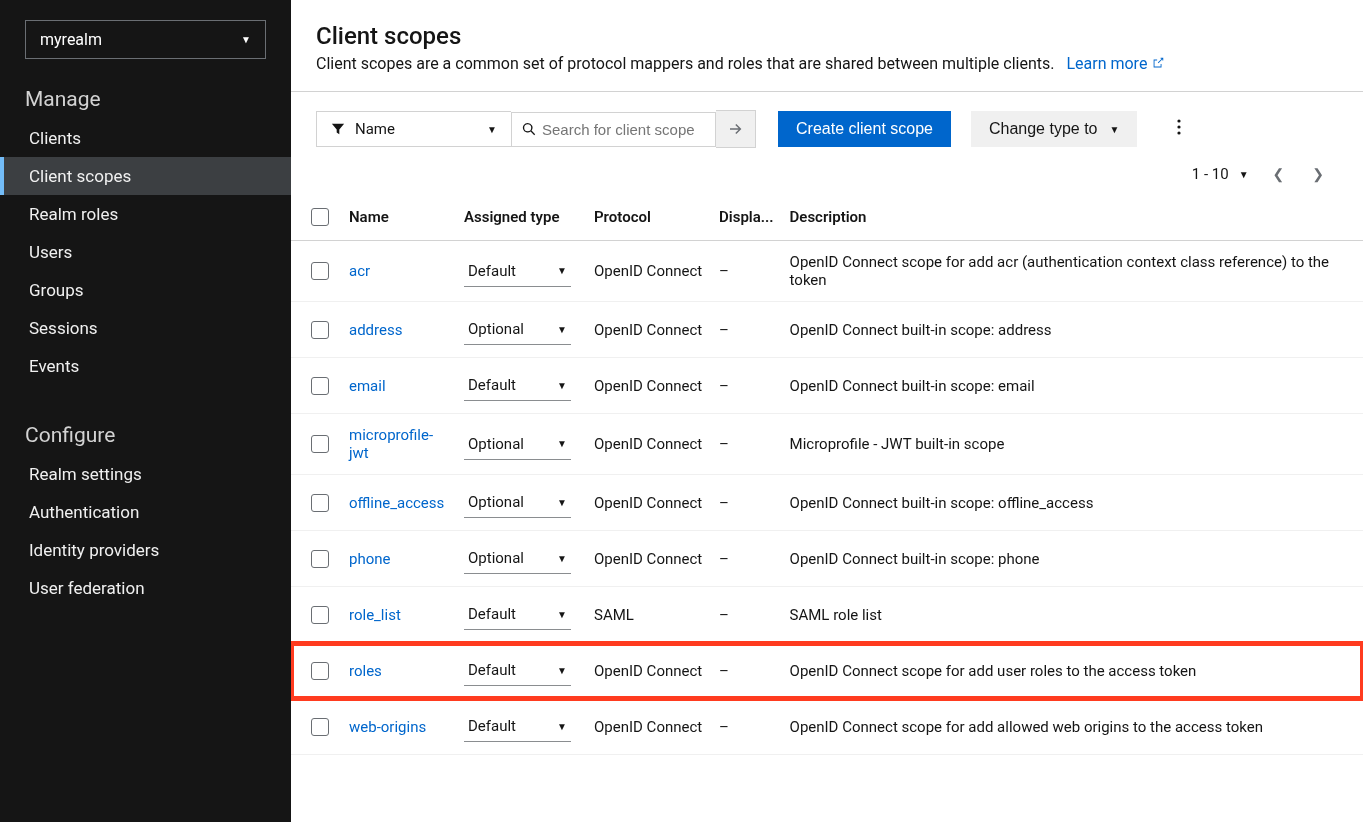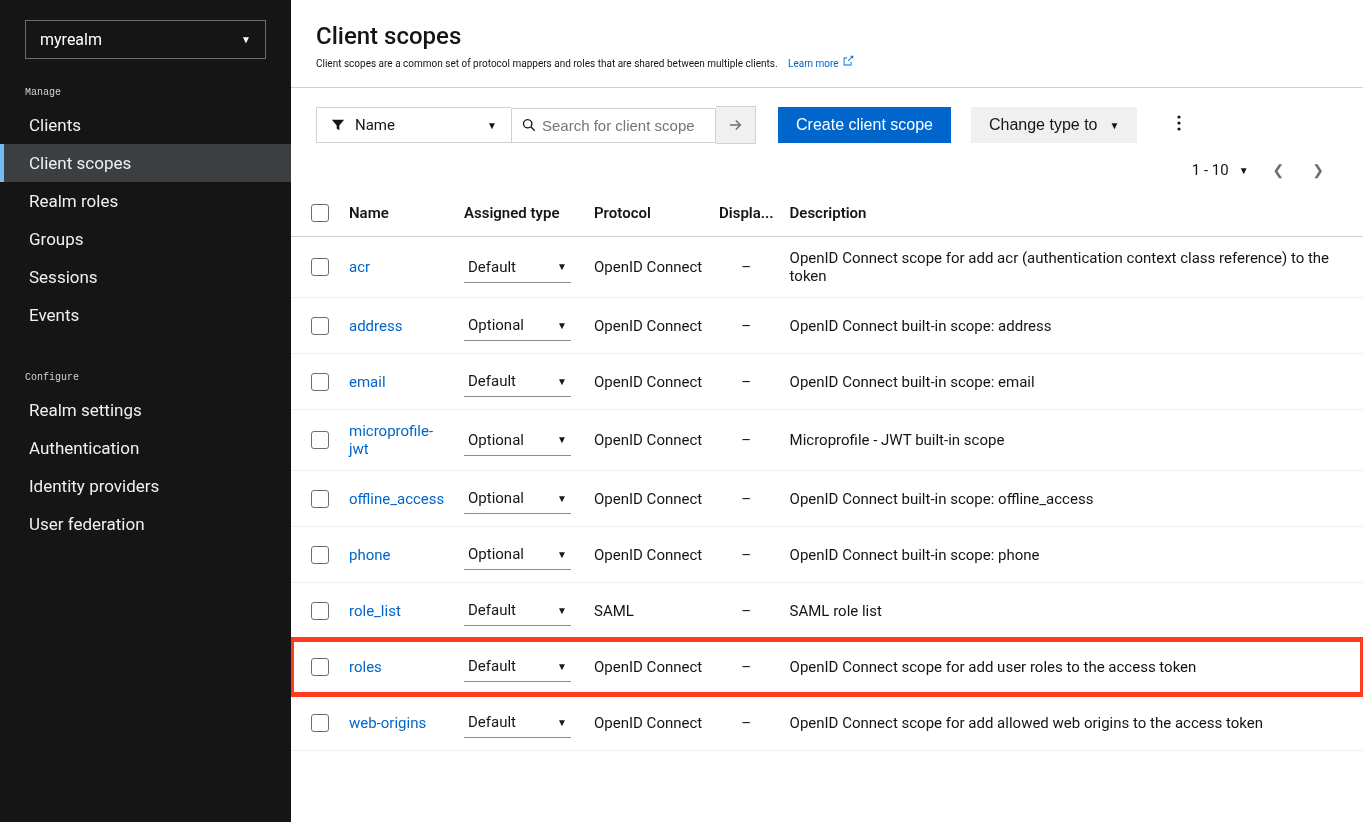--- a/index.html
+++ b/index.html
@@ -1,27 +1,27 @@
 <!DOCTYPE html>
 <html><head>
 <meta charset="utf-8">
 <style>
 * { box-sizing: border-box; margin: 0; padding: 0; }
 body { font-family: -apple-system, BlinkMacSystemFont, "Segoe UI", Roboto, Helvetica, Arial, sans-serif; font-size: 15px; color: #151515; display: flex; width: 1363px; height: 822px; overflow: hidden; }
 .sidebar { width: 291px; background: #151515; color: #fff; padding-top: 20px; flex-shrink: 0; }
 .realm-select { margin: 0 25px 20px 25px; border: 1px solid #6a6e73; padding: 9px 14px; display: flex; justify-content: space-between; align-items: center; cursor: pointer; font-size: 16px; }
 .realm-select .caret { font-size: 10px; }
-.section-label { padding: 8px 25px; font-size: 10px; color: #d2d2d2; font-family: Liberation Mono, monospace; }
+.section-label { padding: 8px 25px; font-size: 21px; color: #d2d2d2; }
 .nav-item { padding: 9px 25px; font-size: 17px; color: #f0f0f0; cursor: pointer; border-left: 4px solid transparent; }
 .nav-item.active { background: #3c3f42; border-left: 4px solid #73bcf7; }
 .nav-spacer { height: 30px; }
 .main { flex: 1; background: #fff; overflow: auto; }
 .page-header { padding: 22px 25px 18px 25px; border-bottom: 1px solid #d2d2d2; }
 .page-title { font-size: 24px; font-weight: 500; margin-bottom: 4px; }
-.page-desc { font-size: 10px; color: #151515; }
+.page-desc { font-size: 16px; color: #151515; }
 .learn-more { color: #0066cc; text-decoration: none; margin-left: 8px; }
 .ext-icon { display: inline-block; width: 14px; height: 14px; vertical-align: -1px; }
 .toolbar { padding: 18px 25px 10px 25px; display: flex; align-items: center; gap: 0; }
 .filter-cat { border: 1px solid #d2d2d2; border-right: none; padding: 8px 14px; display: flex; align-items: center; gap: 10px; width: 195px; cursor: pointer; background: #fff; justify-content: space-between; }
 .filter-cat .left { display: flex; align-items: center; gap: 10px; }
 .search-wrap { border: 1px solid #d2d2d2; display: flex; align-items: center; width: 205px; padding: 0 0 0 10px; }
 .search-wrap input { border: none; outline: none; padding: 8px 6px; font-size: 15px; flex: 1; min-width: 0; }
 .search-go { background: #f0f0f0; border: 1px solid #d2d2d2; border-left: none; width: 40px; height: 38px; display: flex; align-items: center; justify-content: center; color: #6a6e73; cursor: pointer; }
 .btn-primary { background: #0066cc; color: #fff; border: none; padding: 9px 18px; font-size: 16px; cursor: pointer; margin-left: 22px; }
 .btn-secondary { background: #f0f0f0; color: #151515; border: none; padding: 9px 18px; font-size: 16px; cursor: pointer; margin-left: 20px; display: flex; align-items: center; gap: 12px; }
@@ -29,21 +29,21 @@
 .pager { display: flex; justify-content: flex-end; align-items: center; padding: 4px 35px 8px 25px; gap: 20px; color: #151515; font-size: 15px; }
 .pager .range { display: flex; align-items: center; gap: 10px; cursor: pointer; text-align: center; }
 .pager .pg-btn { color: #6a6e73; cursor: pointer; padding: 4px; font-size: 14px; }
 table { width: 100%; border-collapse: collapse; }
 thead th { text-align: left; font-weight: 600; padding: 14px 8px; border-bottom: 1px solid #d2d2d2; font-size: 15px; }
 tbody td { padding: 12px 8px; border-bottom: 1px solid #f0f0f0; font-size: 15px; vertical-align: middle; }
 .col-check { width: 50px; padding-left: 20px !important; }
 .col-name { width: 115px; }
 .col-type { width: 130px; }
 .col-proto { width: 125px; }
-.col-disp { width: 70px; text-align: center; }
+.col-disp { width: 70px; }
 .chk { width: 18px; height: 18px; border: 1px solid #6a6e73; border-radius: 3px; cursor: pointer; }
 .link { color: #0066cc; text-decoration: none; }
 .type-select { border: none; border-bottom: 1px solid #8a8d90; padding: 6px 4px; display: flex; justify-content: space-between; align-items: center; width: 107px; cursor: pointer; font-size: 15px; }
 .caret-down { font-size: 10px; }
 tr.highlight { outline: 5px solid #ff3b1f; outline-offset: -3px; }
 .filter-icon { display: inline-block; }
 .search-icon { color: #151515; }
 </style>
 </head>
 <body>
@@ -51,20 +51,21 @@
 <div class="sidebar">
   <div class="realm-select">
     <span>myrealm</span>
     <span class="caret">▼</span>
   </div>
   <div class="section-label">Manage</div>
   <div id="nav-manage">
       <div class="nav-item">Clients</div>
       <div class="nav-item active">Client scopes</div>
       <div class="nav-item">Realm roles</div>
+      <div class="nav-item">Users</div>
       <div class="nav-item">Groups</div>
       <div class="nav-item">Sessions</div>
       <div class="nav-item">Events</div>
     </div>
   <div class="nav-spacer"></div>
   <div class="section-label">Configure</div>
   <div id="nav-configure">
       <div class="nav-item">Realm settings</div>
       <div class="nav-item">Authentication</div>
       <div class="nav-item">Identity providers</div>

